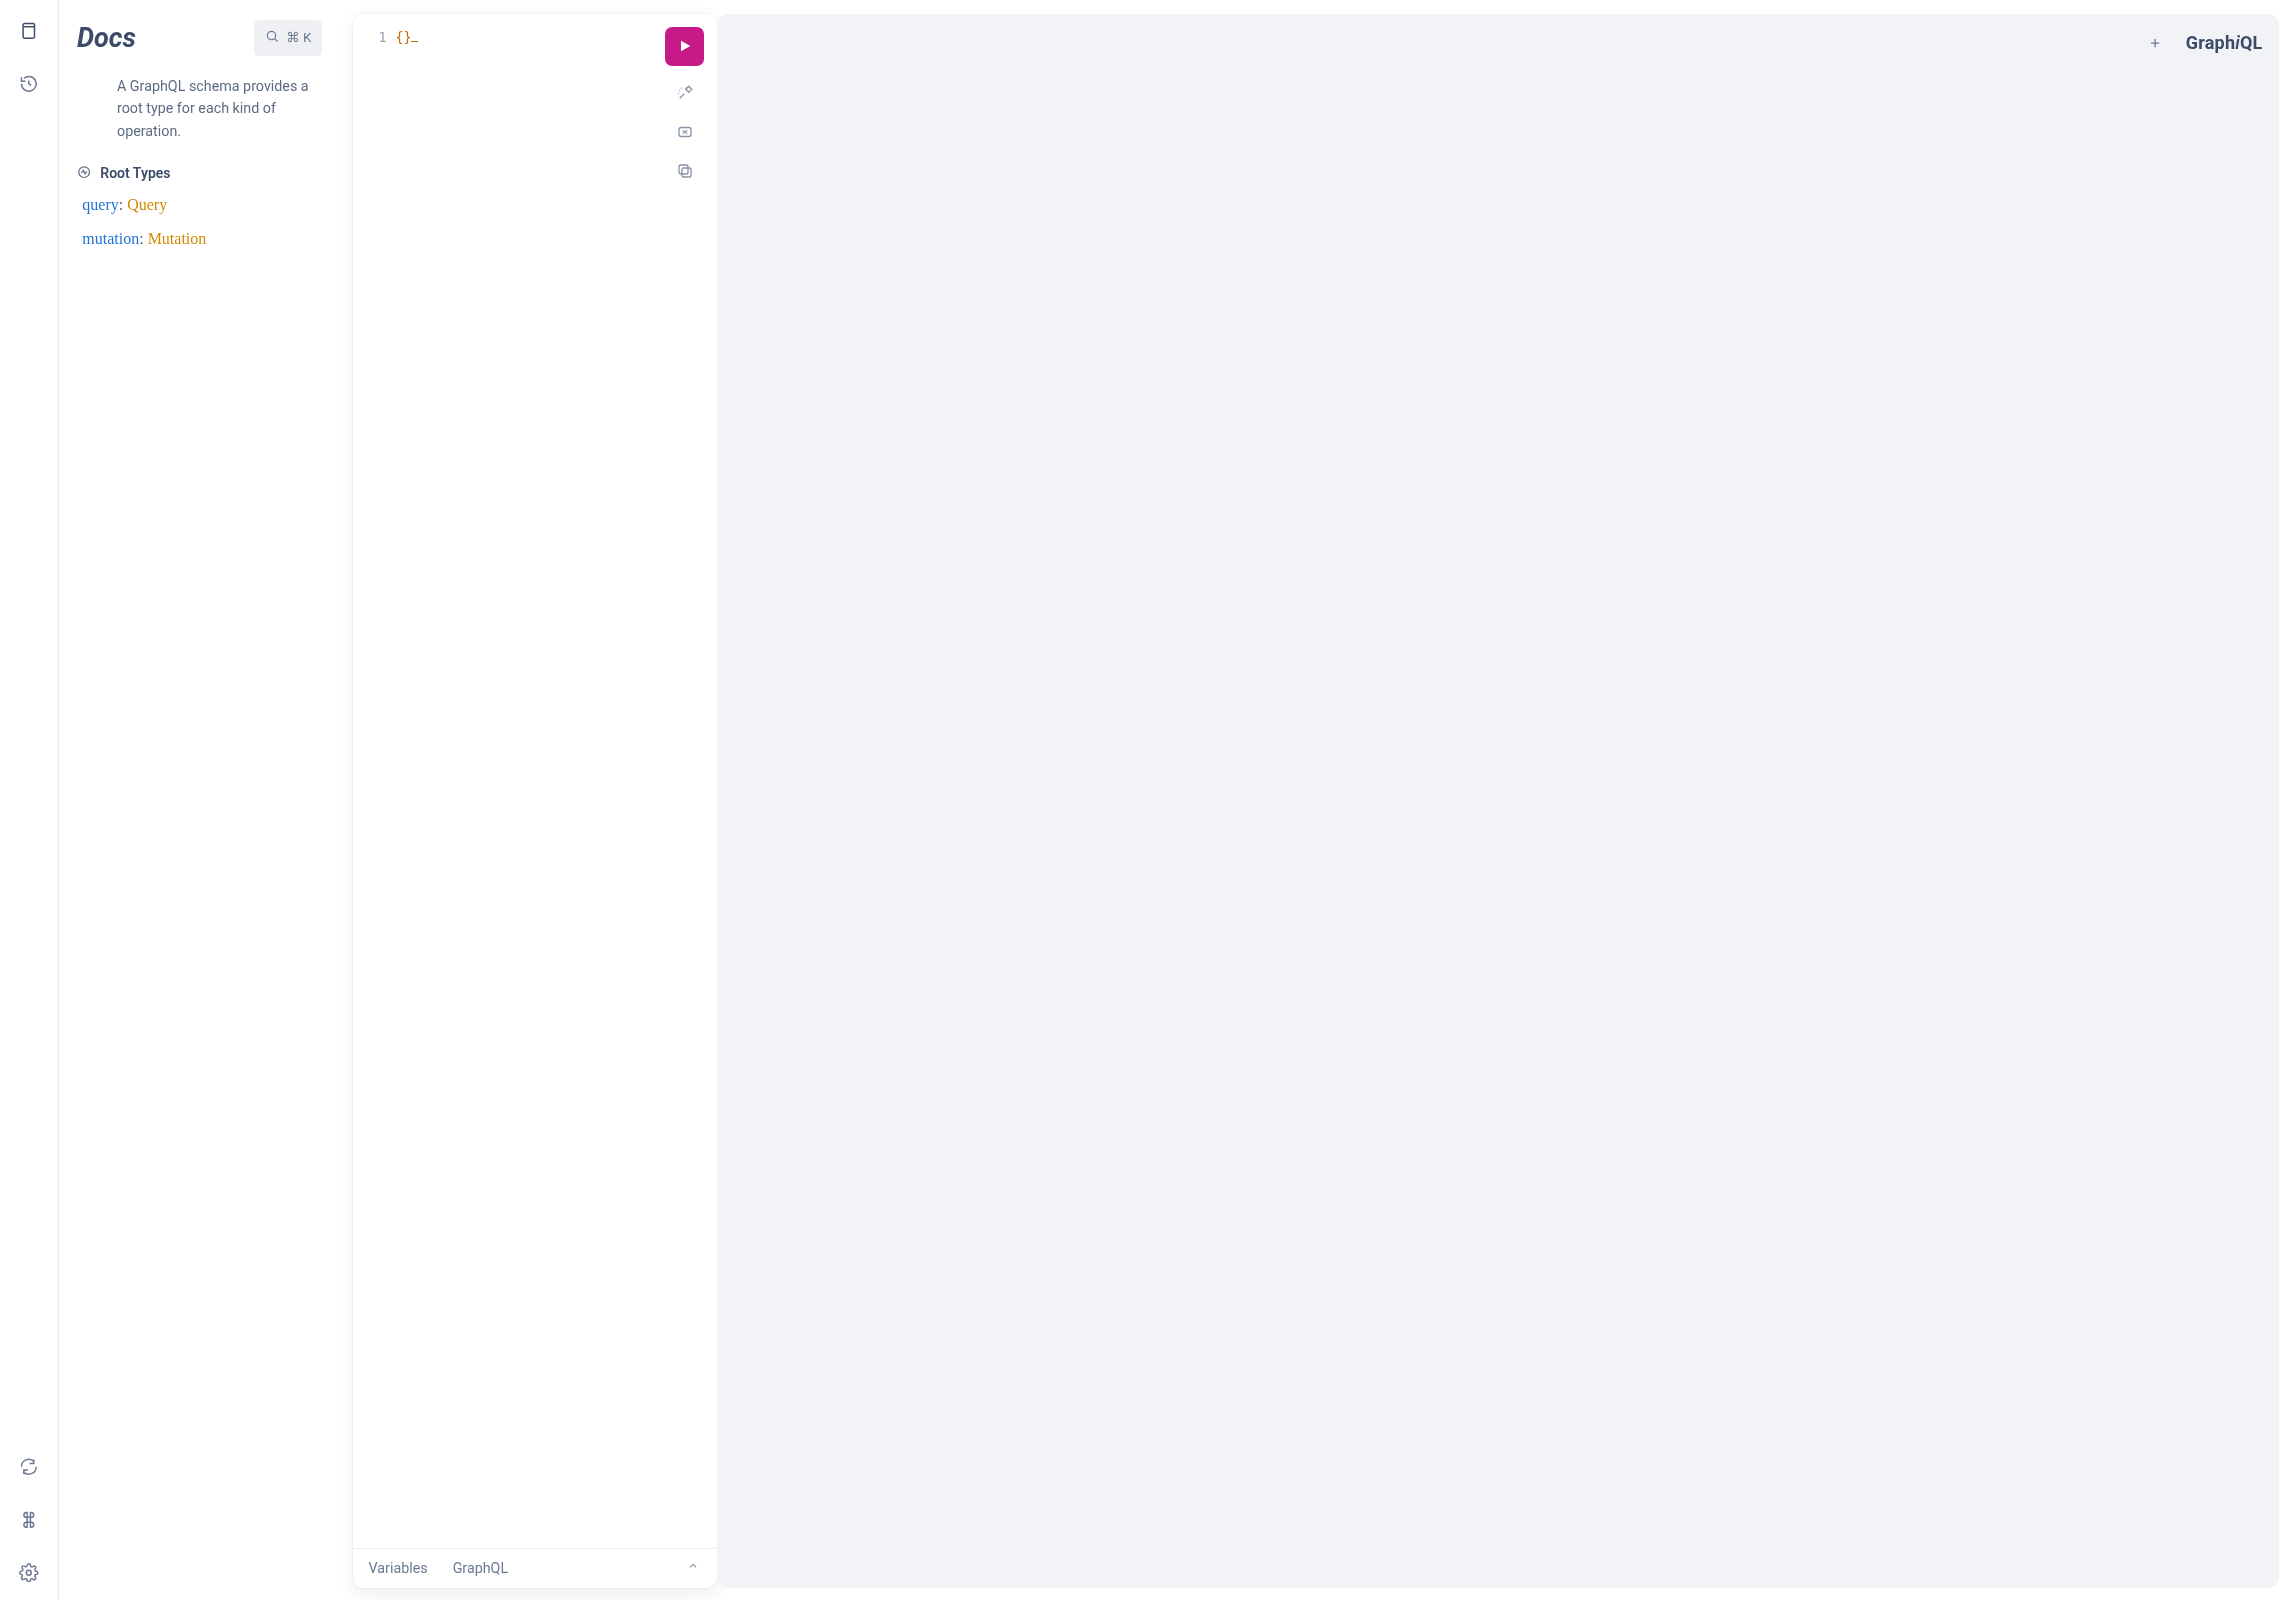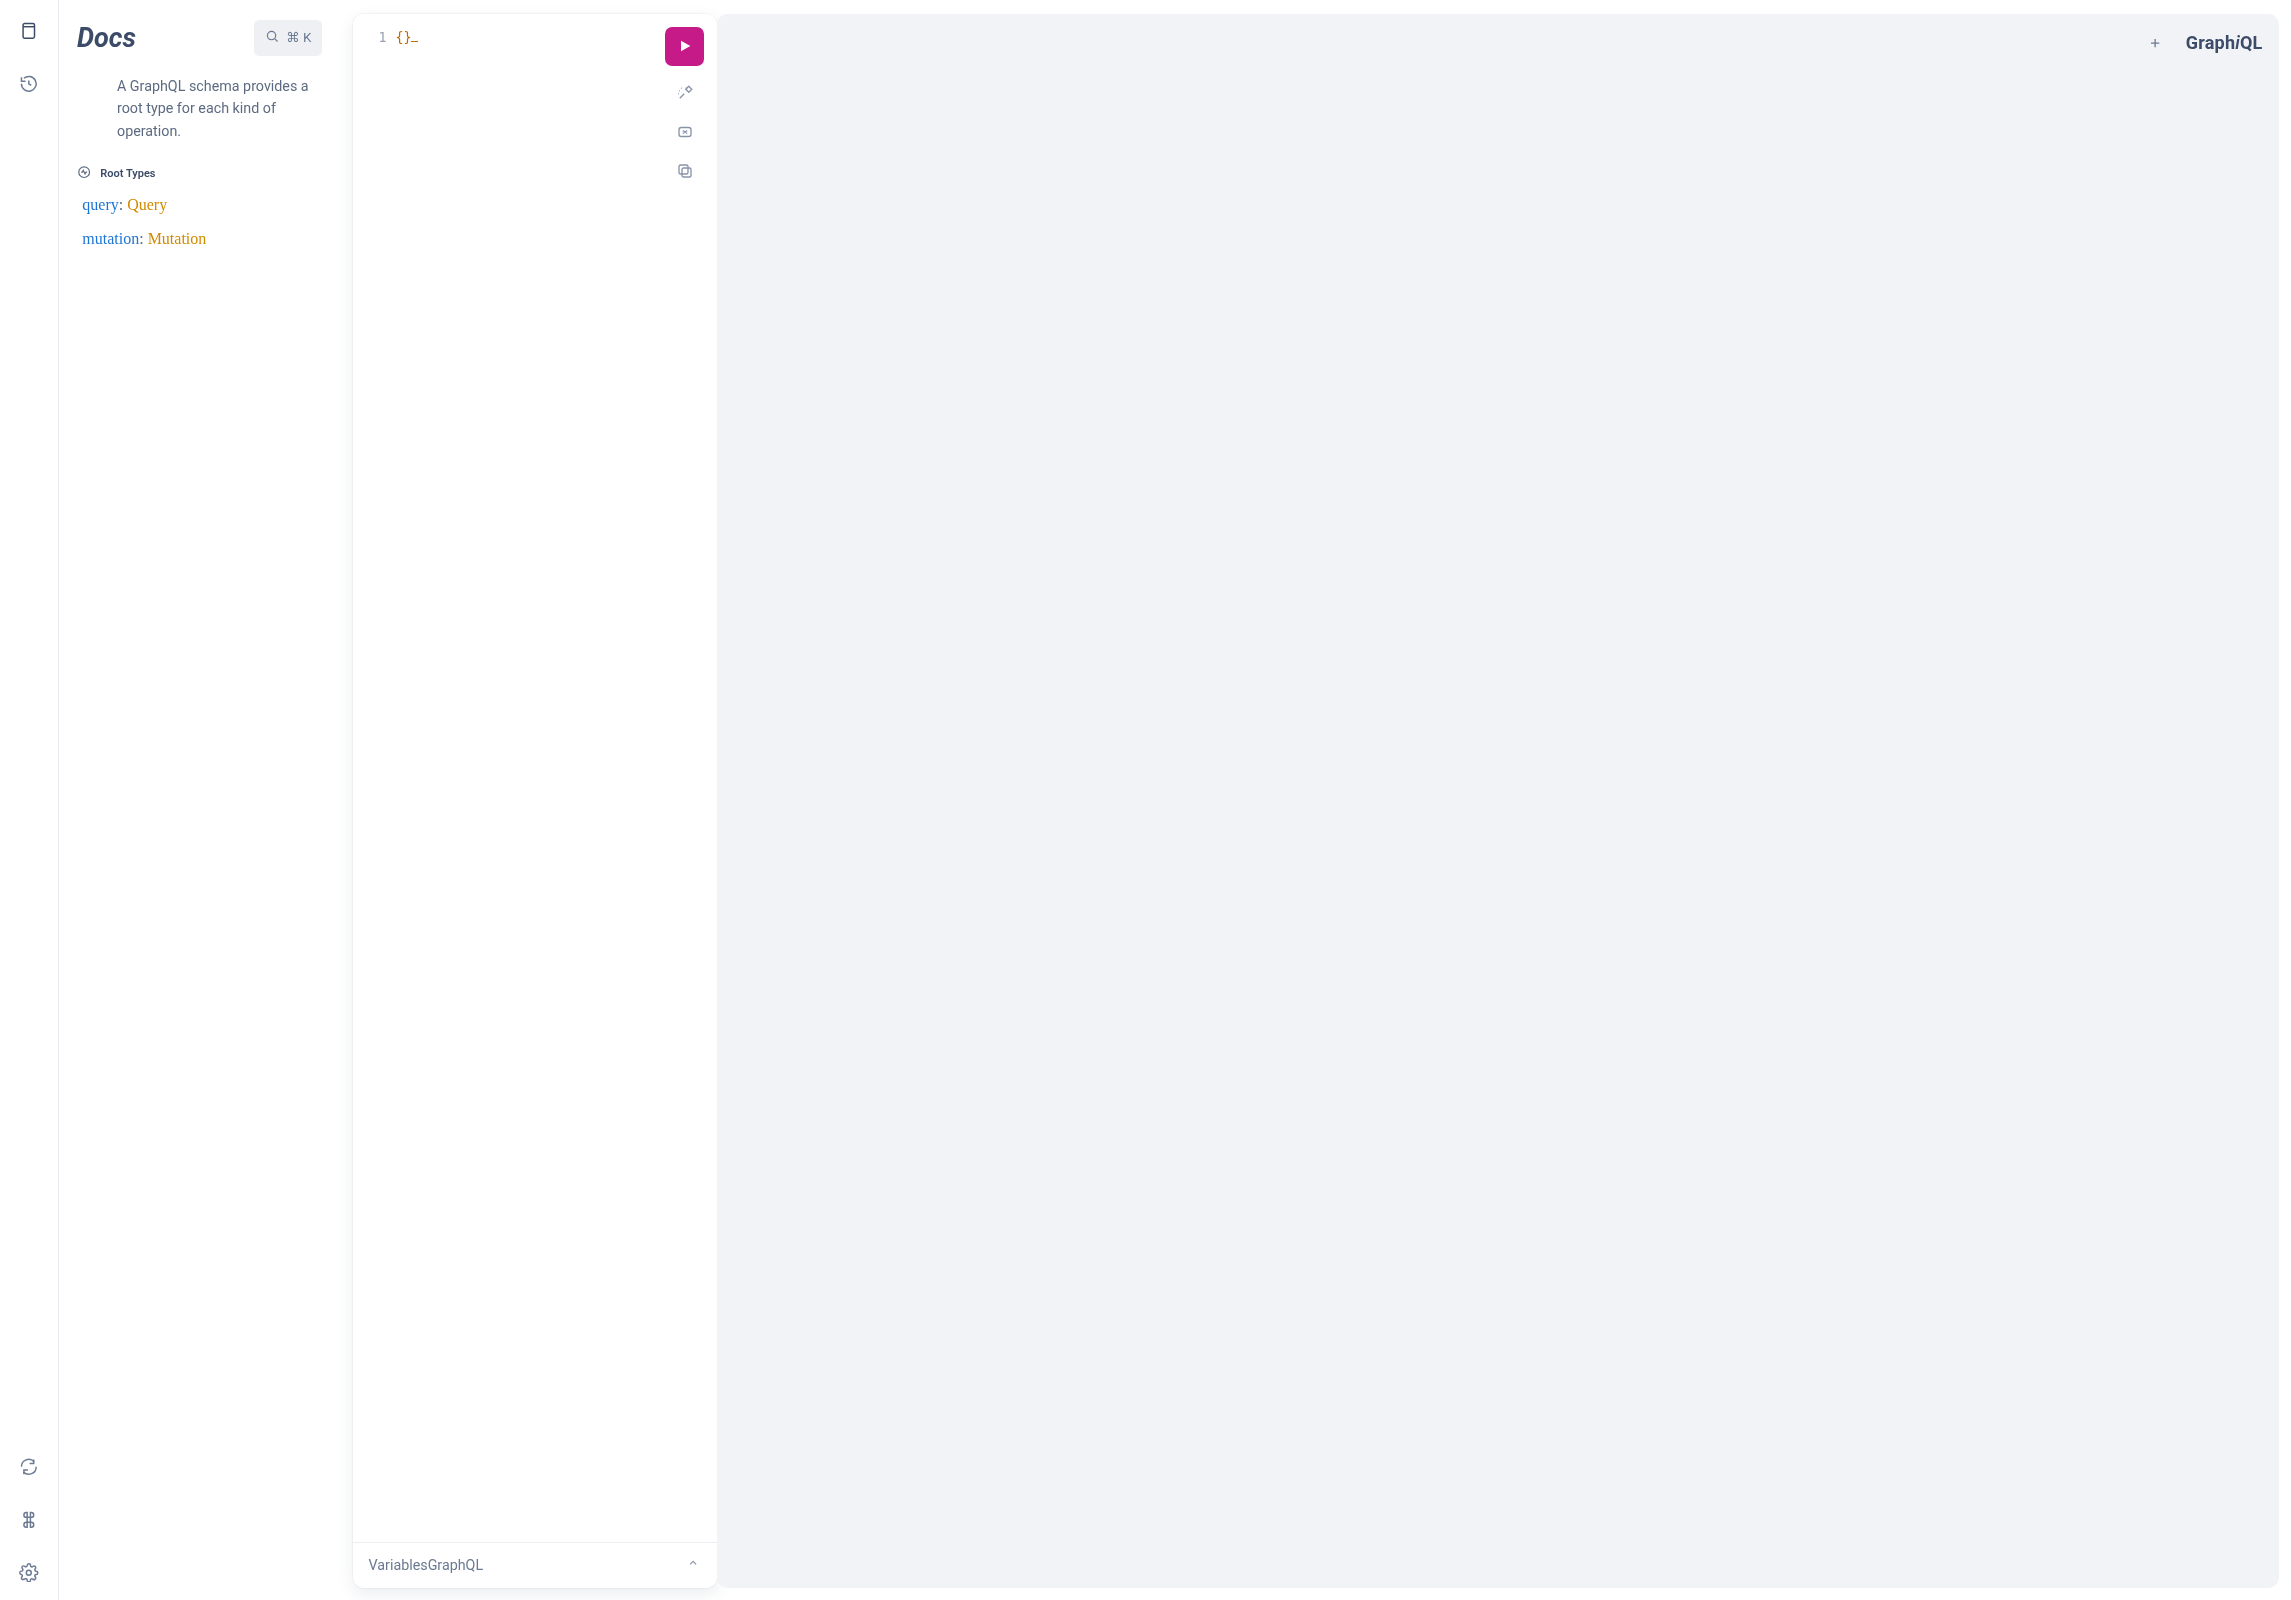--- a/index.html
+++ b/index.html
@@ -65,21 +65,21 @@
       line-height: 1.55;
       color: #5d6b82;
       margin-bottom: 23px;
       margin-left: 40px;
     }
     .root-types-row {
       display:flex; align-items:center; gap:9px;
       margin-bottom: 14.3px;
     }
     .root-types-row svg { width:14.3px; height:14.3px; stroke:#5d6b82; fill:none; stroke-width:2; }
-    .root-types-label { font-size:11px; font-weight:600; color:#3b4b68; }
+    .root-types-label { font-size:14px; font-weight:600; color:#3b4b68; }
     .type-line { font-size:16px; margin: 7.1px 0 16px 5.3px; font-family: Liberation Serif, serif; }
     .type-key { color:#1f75d5; cursor:pointer; }
     .type-colon { color:#5d6b82; }
     .type-name { color:#d08a00; cursor:pointer; }
 
     
     .main {
       flex: 1;
       display: flex;
       padding: 14.3px 12.5px 12.5px 12.5px;
@@ -135,23 +135,24 @@
     .tool-btn {
       width:25px; height:25px;
       color:#8a94a8;
       display:flex; align-items:center; justify-content:center;
       cursor:pointer;
     }
     .tool-btn svg { width:18px; height:18px; stroke:currentColor; fill:none; stroke-width:1.8; }
 
     .editor-footer {
       border-top: 0.9px solid #eceef2;
-      height: 46px;
+      height: 40px;
       display:flex; align-items:center;
       padding: 0 16px;
+      gap: 25px;
       color: #6b7a92;
       font-size: 14.3px;
     }
     .editor-footer .chevron { margin-left:auto; color:#8a94a8; cursor:pointer; }
     .tab-link { cursor:pointer; }
 
     
     .response-area {
       flex:1;
       background: #f2f3f6;

